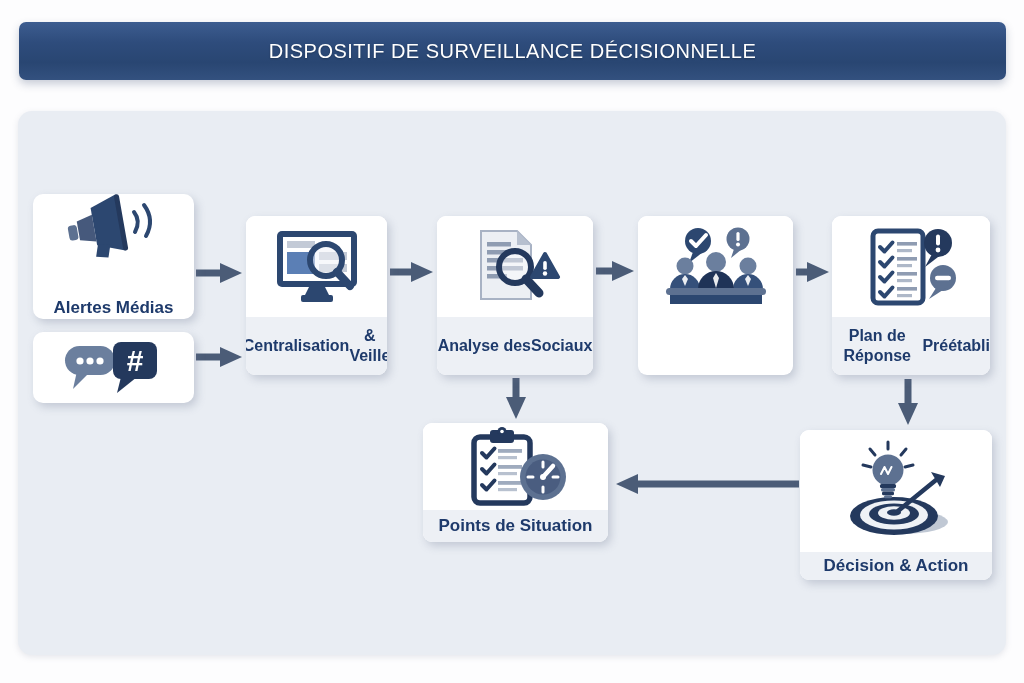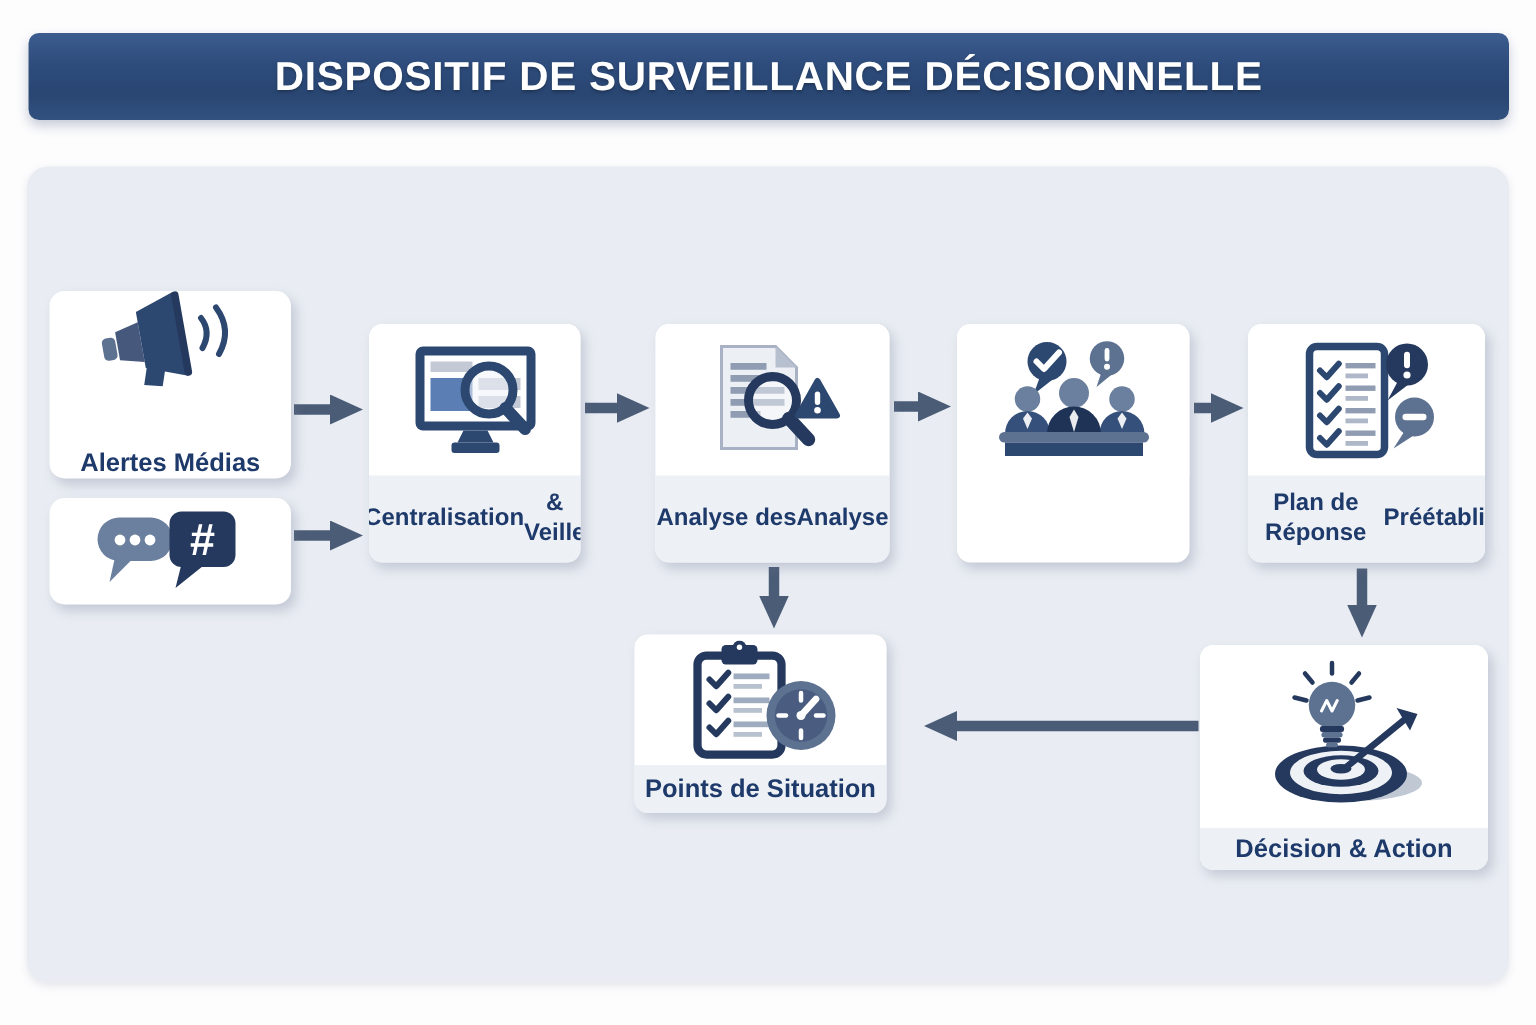--- a/index.html
+++ b/index.html
@@ -7,21 +7,21 @@
   .page { position:relative; width:1024px; height:683px; background:#fdfdfe; overflow:hidden; }
 
   .banner {
     position:absolute; left:19px; top:22px; width:987px; height:58px;
     border-radius:7px;
     background:linear-gradient(180deg,#3d5d90 0%,#2e4c7c 35%,#294672 70%,#33517f 100%);
     box-shadow:0 4px 8px rgba(40,60,100,0.25);
     display:flex; align-items:center; justify-content:center;
   }
   .banner-title {
-    color:#ffffff; font-weight:bold; font-size:27px; letter-spacing:0.5px;
+    color:#ffffff; font-weight:normal; font-size:20px; letter-spacing:0.5px;
     text-shadow:0 1px 2px rgba(0,0,0,0.25); white-space:nowrap;
   }
 
   .panel {
     position:absolute; left:18px; top:111px; width:988px; height:544px;
     background:#e9edf3; border-radius:14px;
     box-shadow:0 2px 6px rgba(120,130,150,0.18);
   }
 
   .node { position:absolute; background:#fff; border-radius:10px;
@@ -145,21 +145,21 @@
         <rect x="22" y="47" width="20" height="4.5" fill="#8f9cb2"></rect>
         <circle cx="50" cy="40" r="16" fill="rgba(255,255,255,0.45)" stroke="#24395d" stroke-width="6"></circle>
         <line x1="61" y1="52" x2="74" y2="66" stroke="#24395d" stroke-width="9" stroke-linecap="round"></line>
         <path d="M80,27 l13,23 h-26 z" fill="#2c4770" stroke="#2c4770" stroke-width="4" stroke-linejoin="round"></path>
         <rect x="78.2" y="34" width="3.6" height="9" rx="1.8" fill="#fff"></rect>
         <circle cx="80" cy="46.5" r="2.2" fill="#fff"></circle>
       </svg>
     </div>
     <div class="step-label-area">
       <span>Analyse des</span>
-      <span>Analyse</span>
+      <span>Sociaux</span>
     </div>
   </div>
 
   <div class="node step" style="left:638px; width:155px;">
     <div class="step-icon-area">
       <svg width="112" height="82" viewBox="0 0 112 82">
         <circle cx="38" cy="15" r="13" fill="#2c4770"></circle>
         <polygon points="33,26 43,26 29,37" fill="#2c4770"></polygon>
         <path d="M31,15 l5,5 l10,-11" stroke="#fff" stroke-width="4" fill="none" stroke-linecap="round" stroke-linejoin="round"></path>
         <circle cx="78" cy="13" r="11.5" fill="#5d7191"></circle>
@@ -205,21 +205,21 @@
         <polygon points="75,63 85,63 68,74" fill="#5d7191"></polygon>
         <rect x="74" y="50.8" width="16" height="4.4" rx="2.2" fill="#fff"></rect>
       </svg>
     </div>
     <div class="step-label-area">
       <span>Plan de Réponse</span>
       <span>Préétabli</span>
     </div>
   </div>
 
-  <div class="node output" style="left:423px; top:423px; width:168px; height:119px;">
+  <div class="node output" style="left:423px; top:423px; width:185px; height:119px;">
     <div class="output-icon-area">
       <svg width="112" height="80" viewBox="0 0 112 80">
         <rect x="14" y="10" width="56" height="66" rx="6" fill="#fff" stroke="#24395d" stroke-width="5.5"></rect>
         <rect x="30" y="3" width="24" height="13" rx="3" fill="#24395d"></rect>
         <circle cx="42" cy="4.5" r="4.5" fill="#24395d"></circle>
         <circle cx="42" cy="4.5" r="1.8" fill="#fff"></circle>
         <path d="M22,26 l4.5,4.5 l8,-9" stroke="#24395d" stroke-width="4" fill="none" stroke-linecap="round" stroke-linejoin="round"></path>
         <rect x="38" y="22" width="24" height="3.8" fill="#9fabbe"></rect>
           <rect x="38" y="29" width="19" height="3.2" fill="#b8c1cf"></rect>
         <path d="M22,42 l4.5,4.5 l8,-9" stroke="#24395d" stroke-width="4" fill="none" stroke-linecap="round" stroke-linejoin="round"></path>

